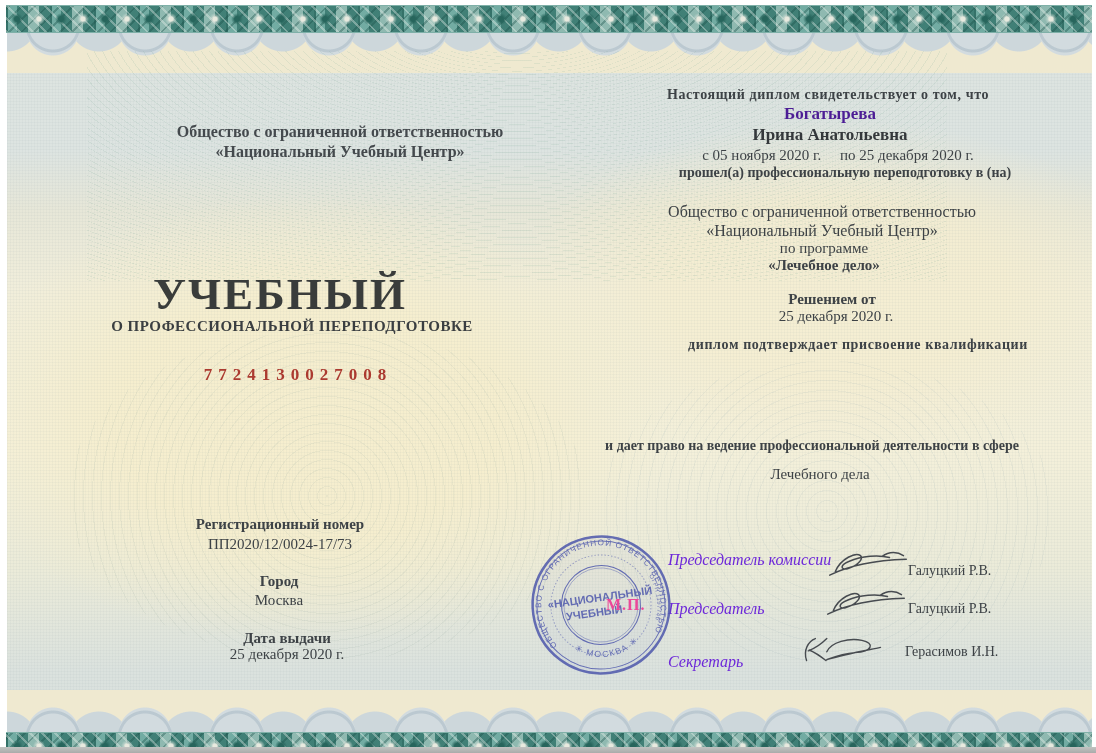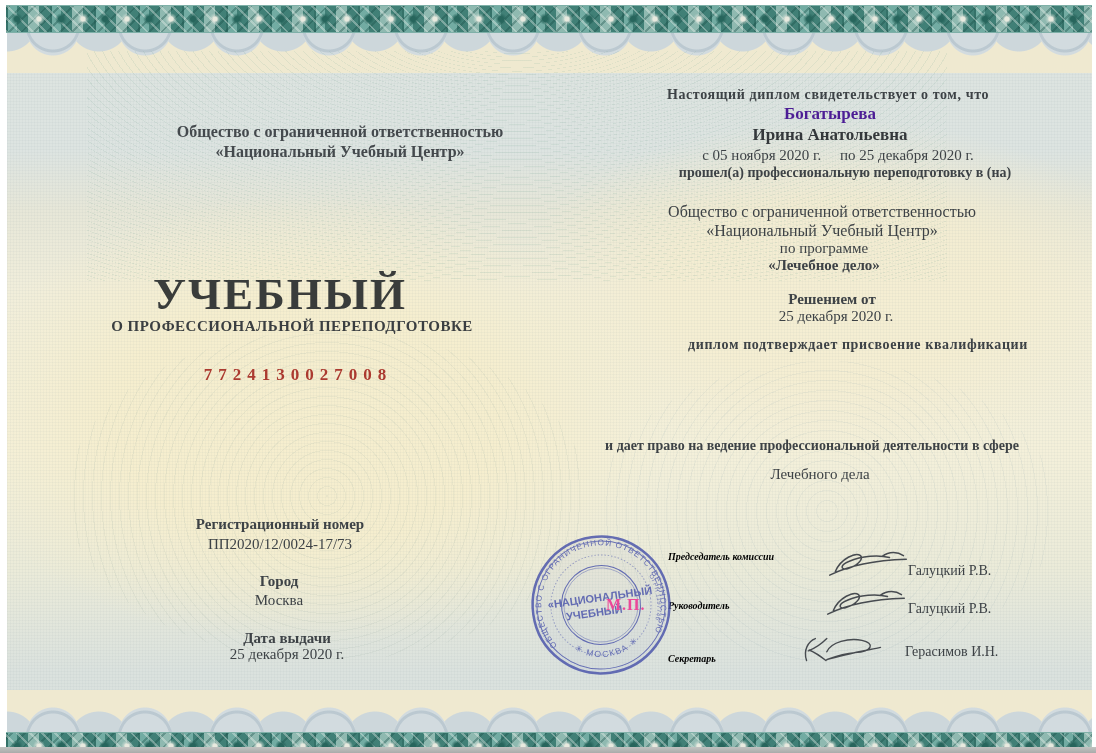--- a/index.html
+++ b/index.html
@@ -61,21 +61,21 @@
     background:linear-gradient(180deg,#c2c3c1,#a9abaa);}
   
   .t{position:absolute;white-space:nowrap;transform:translateX(-50%);
      text-align:center;color:#3d4246;line-height:1.25;}
   .b{font-weight:bold;text-align:right;}
   .i{font-style:italic;}
   .title{font-size:45px;font-weight:600;letter-spacing:2px;color:#393c3b;}
   .subtitle{font-size:15px;font-weight:bold;letter-spacing:.5px;color:#3a3e41;}
   .rednum{font-size:17px;font-weight:bold;letter-spacing:6px;color:#ab3a30;}
   .small-caps-note{letter-spacing:.6px;}
-  .sig-label{position:absolute;font-weight:bold;font-style:italic;font-size:10px;color:#000000;white-space:nowrap;}
+  .sig-label{position:absolute;font-weight:normal;font-style:italic;font-size:16px;color:#6d28d9;white-space:nowrap;}
   .sig-name{position:absolute;font-size:14px;color:#3c4145;white-space:nowrap;}
   .sig-svg{position:absolute;}
   .mp{position:absolute;left:606px;top:596px;font-size:16px;font-weight:bold;color:#ec4899;letter-spacing:1px;}
   .stamp{position:absolute;left:524px;top:528px;width:154px;height:154px;opacity:.85;}
 </style>
 </head>
 <body>
 
 <div class="scan">
 
@@ -130,21 +130,21 @@
 
   <div class="t b" style="left:812px;top:437px;font-size:14px;">и дает право на ведение профессиональной деятельности в сфере</div>
   <div class="t" style="left:820px;top:465px;font-size:15px;">Лечебного дела</div>
 
   <div class="sig-label" style="left:668px;top:551px;">Председатель комиссии</div>
   <svg class="sig-svg" style="left:826px;top:547px;" width="84" height="34" viewBox="0 0 90 36">
     <path d="M10,26 C16,12 32,5 37,9 C41,13 32,21 23,23 C15,24.5 15,19 25,15 C38,9 57,8 68,11 M4,30 C24,20 55,14 86,13 M60,10 C68,4 77,5 83,9" fill="none" stroke="#474b50" stroke-width="1.6" stroke-linecap="round"></path>
   </svg>
   <div class="sig-name" style="left:908px;top:563px;">Галуцкий Р.В.</div>
 
-  <div class="sig-label" style="left:668px;top:600px;">Руководитель</div>
+  <div class="sig-label" style="left:668px;top:600px;">Председатель</div>
   <svg class="sig-svg" style="left:824px;top:586px;" width="84" height="34" viewBox="0 0 90 36">
     <path d="M10,26 C16,12 32,5 37,9 C41,13 32,21 23,23 C15,24.5 15,19 25,15 C38,9 57,8 68,11 M4,30 C24,20 55,14 86,13 M60,10 C68,4 77,5 83,9" fill="none" stroke="#474b50" stroke-width="1.6" stroke-linecap="round"></path>
   </svg>
   <div class="sig-name" style="left:908px;top:601px;">Галуцкий Р.В.</div>
 
   <div class="sig-label" style="left:668px;top:653px;">Секретарь</div>
   <svg class="sig-svg" style="left:796px;top:634px;" width="88" height="32" viewBox="0 0 100 36">
     <path d="M12,30 C8,18 14,8 22,5 M14,19 C22,16 30,10 35,5 M15,18 C22,21 29,26 34,30 M35,20 C40,9 60,4 75,7 C90,10 87,20 67,21 C53,22 43,26 35,29 M35,29 C55,23 77,19 96,15" fill="none" stroke="#474b50" stroke-width="1.6" stroke-linecap="round"></path>
   </svg>
   <div class="sig-name" style="left:905px;top:644px;">Герасимов И.Н.</div>

